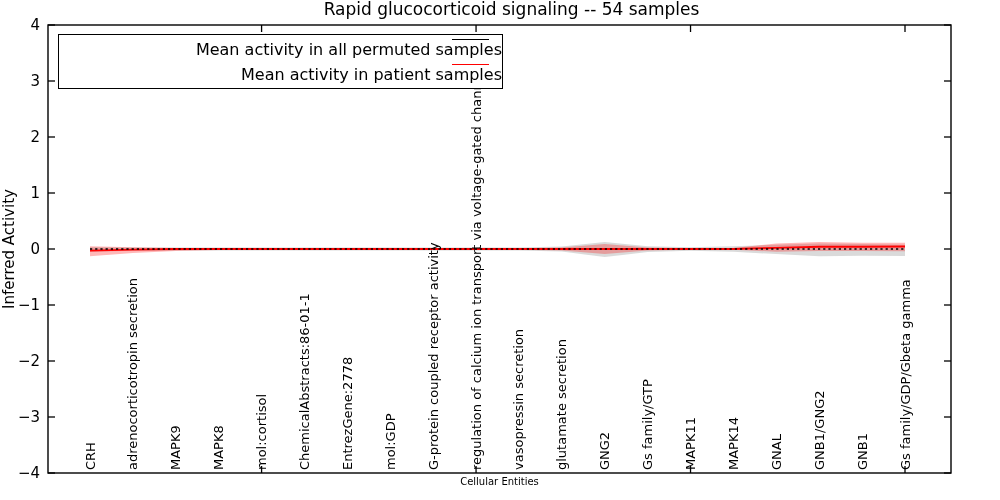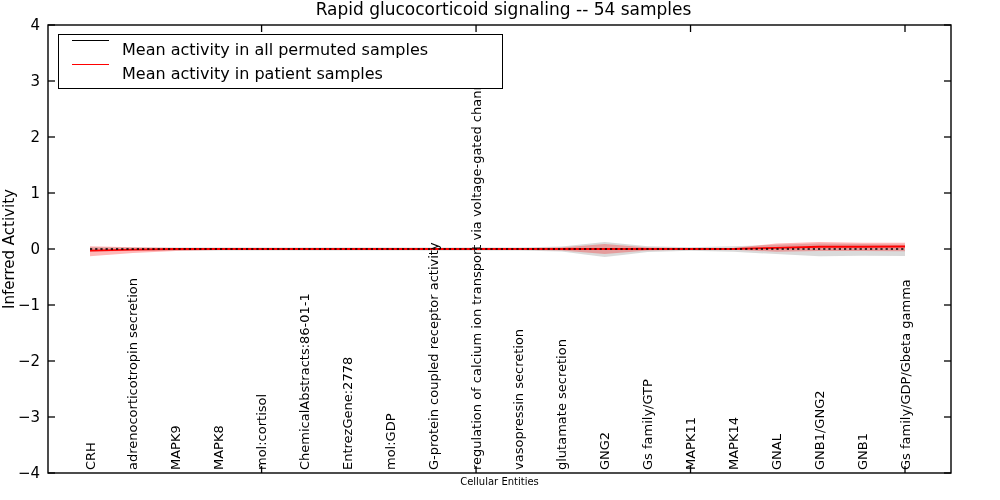--- a/index.html
+++ b/index.html
@@ -1,26 +1,26 @@
 <!DOCTYPE html>
 <html><head>
 <meta charset="utf-8">
 <style>
   html,body{margin:0;padding:0;background:#ffffff;}
   #page{position:relative;width:1000px;height:500px;background:#ffffff;overflow:hidden;
         font-family:"DejaVu Sans",sans-serif;color:#000;}
-  #chart-title{position:absolute;left:52px;top:-1px;width:903px;text-align:center;
+  #chart-title{position:absolute;left:60px;top:-1px;width:903px;text-align:center;
         font-size:17px;color:#000;}
   #x-axis-label{position:absolute;left:48px;top:476px;width:903px;text-align:center;
         font-size:10px;color:#000;}
   #plot{position:absolute;left:0;top:0;}
   svg text{font-family:"DejaVu Sans",sans-serif;fill:#000;}
   #legend{position:absolute;left:58px;top:34px;width:443px;height:53px;background:#ffffff;
         border:1.6px solid #000;z-index:5;display:flex;flex-direction:column;justify-content:space-evenly;}
-  .legend-item{display:flex;align-items:flex-start;padding-left:13px;}
+  .legend-item{display:flex;align-items:flex-end;padding-left:13px;flex-direction:column;}
   .legend-line{width:37px;height:0;border-top:1.7px solid #000;margin-right:13px;flex:0 0 auto;}
   .legend-label{font-size:16px;white-space:nowrap;}
 </style>
 </head>
 <body>
 
 <div id="page">
 
   <div id="chart-title">Rapid glucocorticoid signaling -- 54 samples</div>
 

